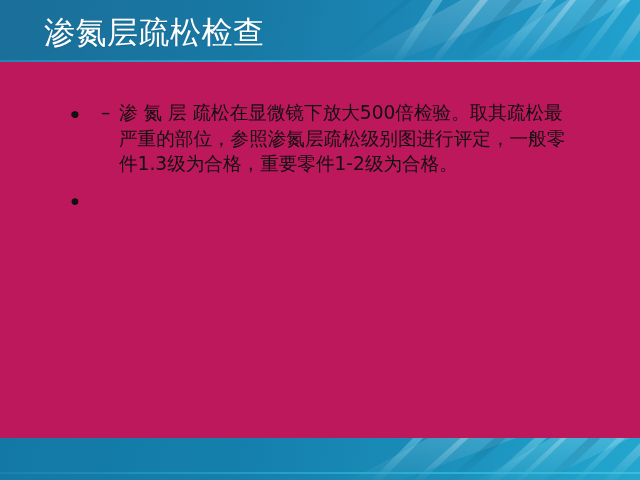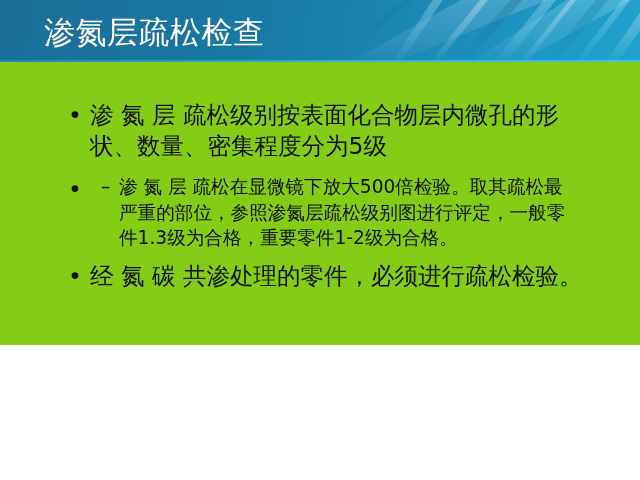--- a/index.html
+++ b/index.html
@@ -13,22 +13,22 @@
     font-family: "DejaVu Sans", "Liberation Sans", sans-serif;
     overflow: hidden;
     position: relative;
   }
 
   #slide {
     position: absolute;
     left: 0;
     top: 0;
     width: 640px;
-    height: 345px;
-    background: #84cc16;
+    height: 480px;
+    background: #be185d;
     overflow: hidden;
   }
 
   
   #title-banner {
     position: absolute;
     left: 0;
     top: 0;
     width: 640px;
     height: 62px;
@@ -169,35 +169,33 @@
       <path d="M330 62 L410 -5 L418 -5 L338 62 Z" fill="url(#rayDarkTop)" opacity="0.6"></path>
     </svg>
     <div class="edge-line"></div>
     <div id="slide-title">渗氮层疏松检查</div>
   </div>
 
   <div id="content">
 
     <p class="bullet-l1" style="margin-top:38px;">
       <span class="marker">•</span>
-      <span class="spaced">渗 氮 层 疏松级别按表面化合物层内微孔的形状、数量、密集程度分为5级</span>
     </p>
 
     <p class="bullet-l1" style="margin-top:12px;">
       <span class="marker">•</span>
     </p>
 
     <p class="bullet-l2" style="margin-top:6px;">
       <span class="marker">–</span>
       <span class="spaced">渗 氮 层 疏松在显微镜下放大500倍检验。取其疏松最严重的部位，参照渗氮层疏松级别图进行评定，一般零件1.3级为合格，重要零件1-2级为合格。</span>
     </p>
 
     <p class="bullet-l1" style="margin-top:10px;">
       <span class="marker">•</span>
-      <span class="spaced">经 氮 碳 共渗处理的零件，必须进行疏松检验。</span>
     </p>
 
   </div>
 
   <div id="bottom-banner">
     <svg class="rays" viewBox="0 0 640 42" preserveAspectRatio="none" xmlns="http://www.w3.org/2000/svg">
       <defs>
         <linearGradient id="rayFadeBot" x1="0" y1="0" x2="0" y2="1">
           <stop offset="0%" stop-color="#ffffff" stop-opacity="0.30"></stop>
           <stop offset="100%" stop-color="#ffffff" stop-opacity="0.03"></stop>

